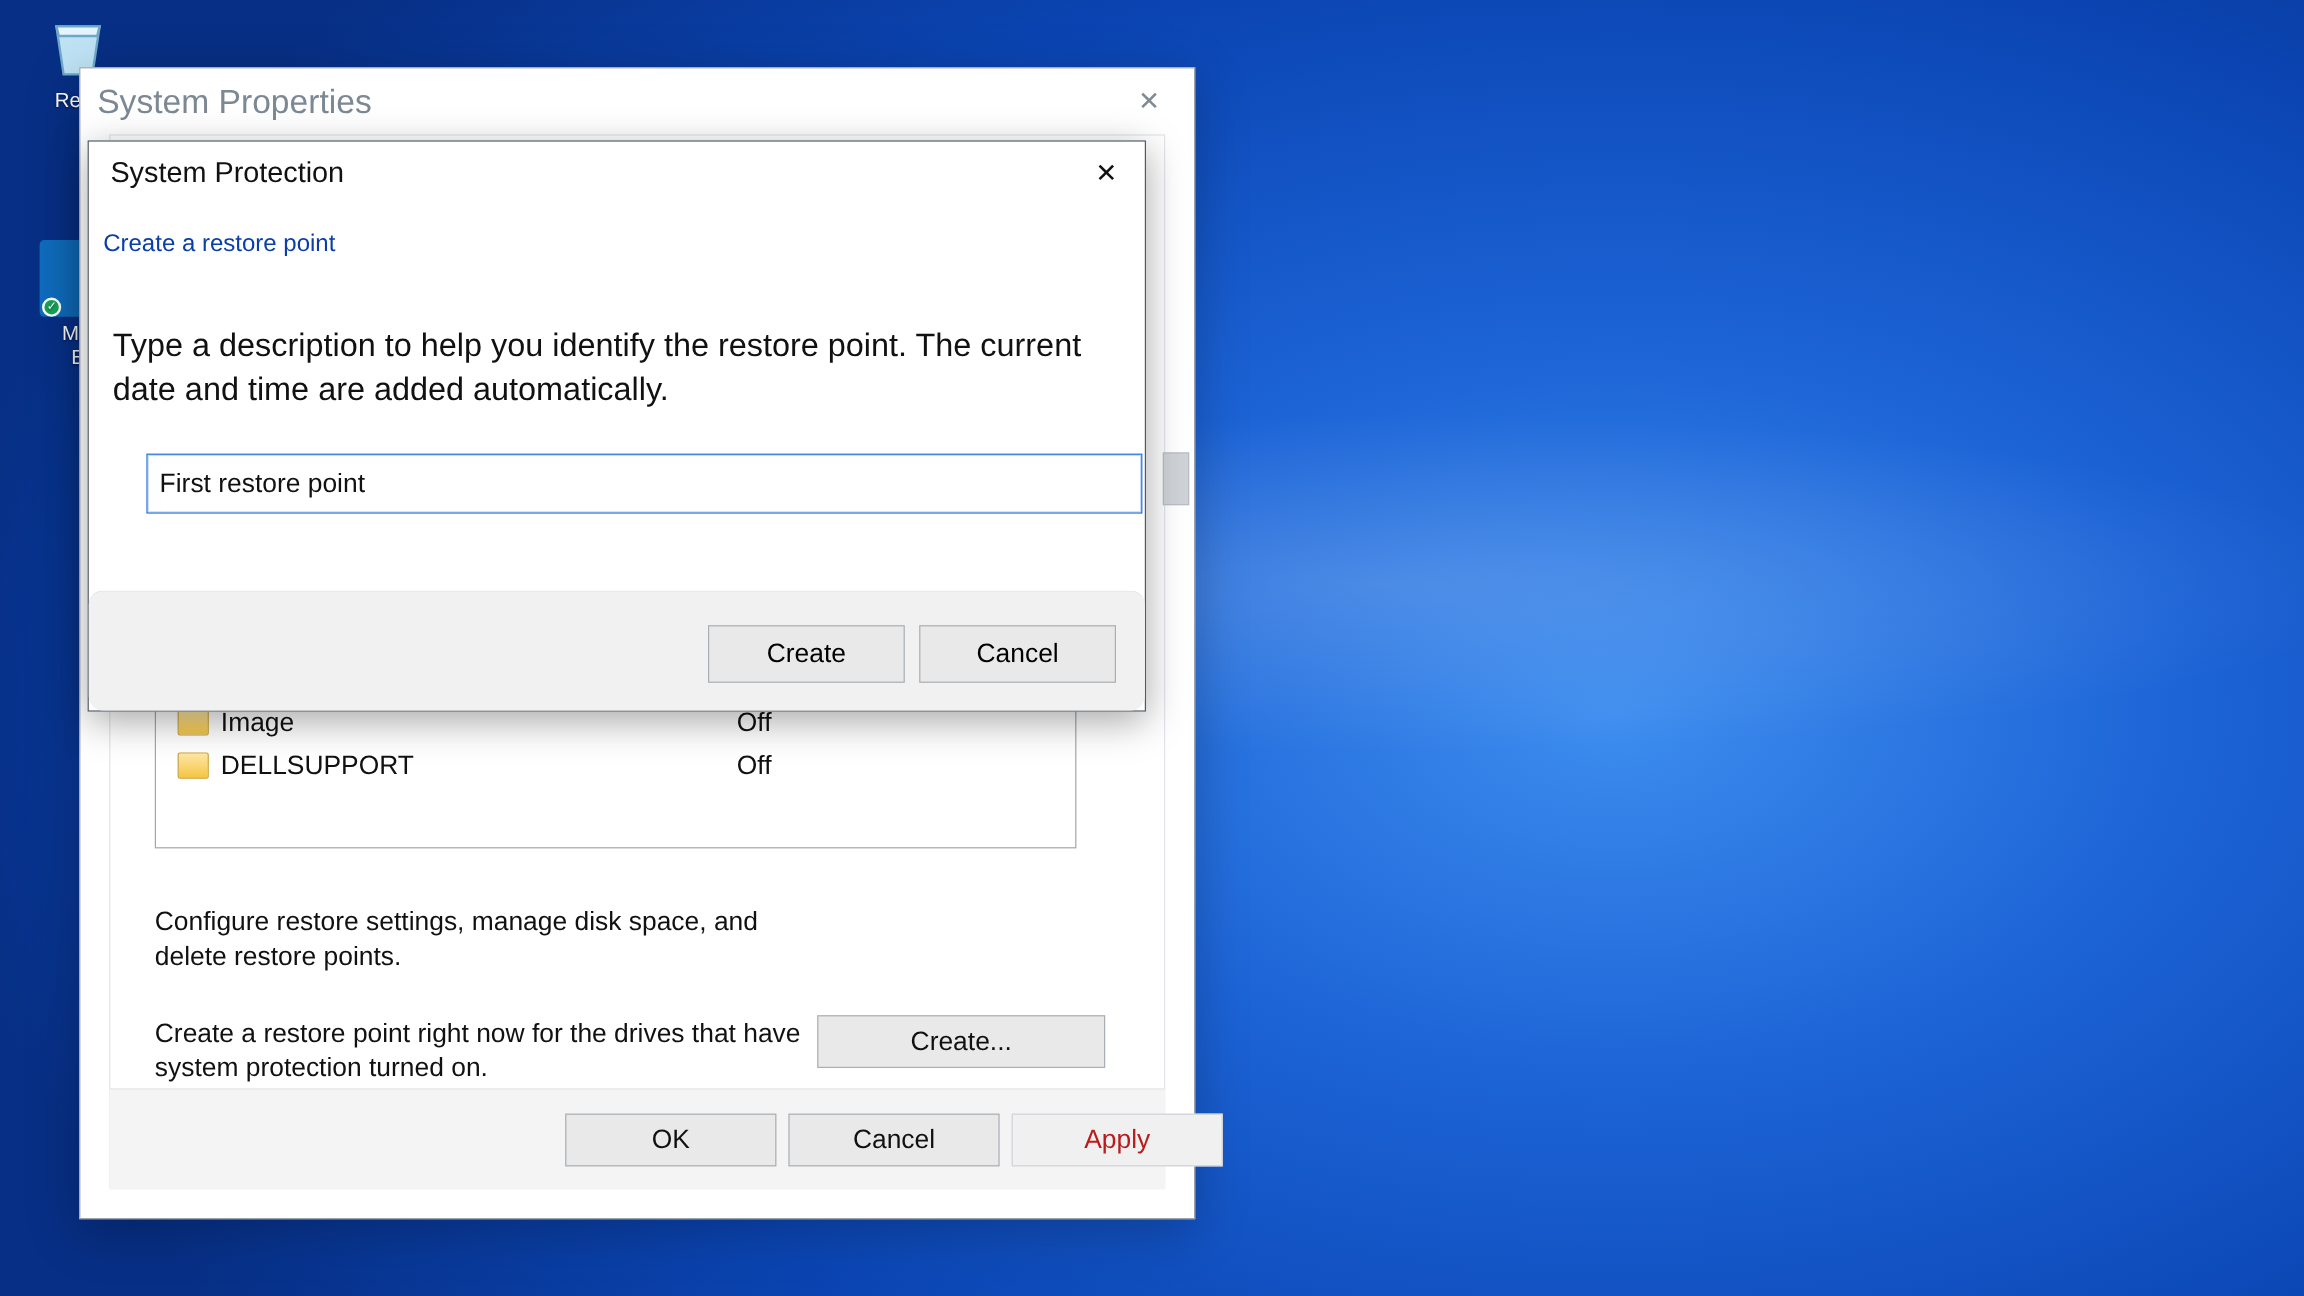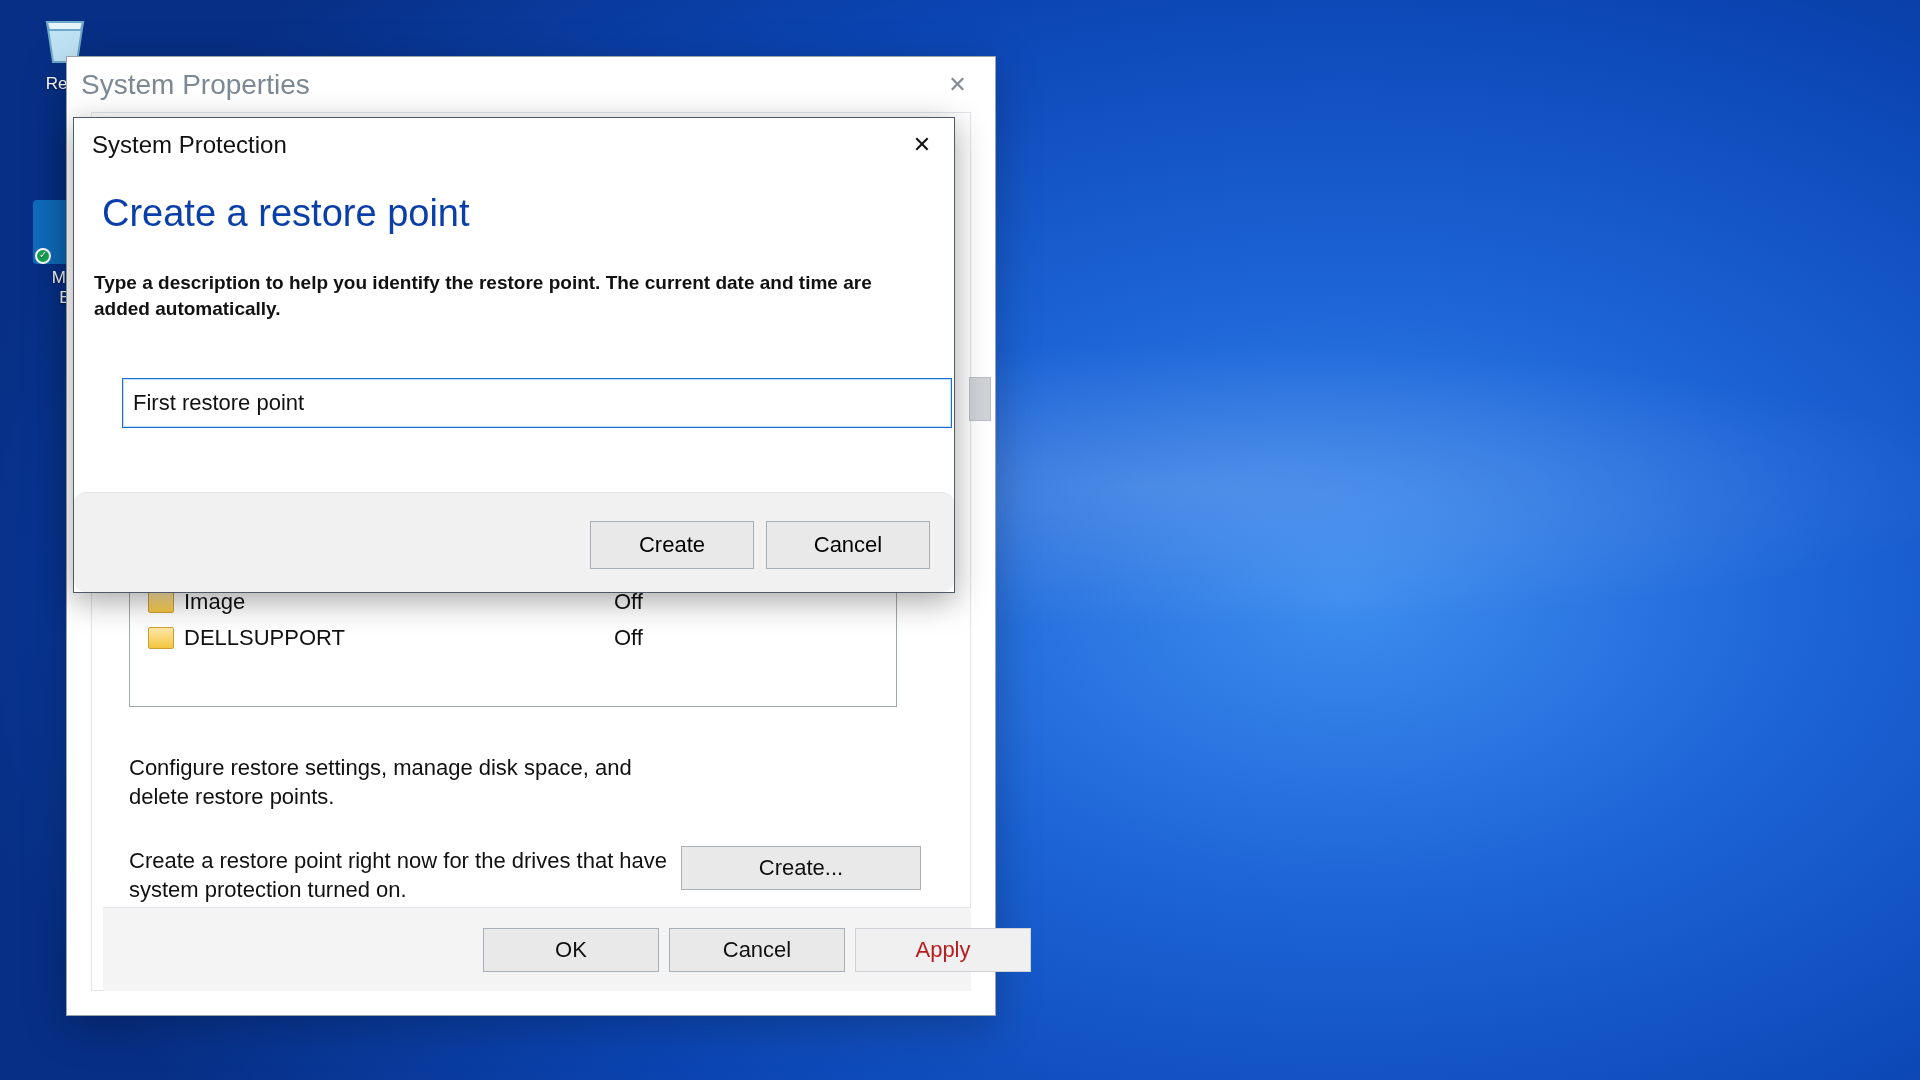--- a/index.html
+++ b/index.html
@@ -52,37 +52,37 @@
   .drive-row.first{ color:#404040;} 
 
   .para{ position:absolute; font-size:22px; color:#111; line-height:1.3;}
   #para-configure{ left:62px; top:697px; width:540px;}
   #para-create  { left:62px; top:790px; width:540px;}
 
   .btn-mid{ position:absolute; width:240px; height:44px; background:#e9e9e9; border:1px solid #a9afb6; font-size:22px; color:#111;}
   #btn-configure{ left:614px; top:695px;}
   #btn-create2  { left:614px; top:789px;}
 
-  .bottom-bar{ position:absolute; left:36px; right:24px; bottom:24px; height:84px; border-top:1px solid #e1e4e8; background:#f4f4f4;}
+  .bottom-bar{ position:absolute; left:24px; right:24px; bottom:24px; height:84px; border-top:1px solid #e1e4e8; background:#f4f4f4;}
   .btn-bottom{ position:absolute; top:20px; width:176px; height:44px; background:#e9e9e9; border:1px solid #a9afb6; font-size:22px; color:#111;}
   #btn-ok    { left:380px;}
   #btn-cancel2{ left:566px;}
   #btn-apply { left:752px; color:#b91c1c; border-color:#cfd3d8; background:#f0f0f0;text-align:center;}
 
   
   .modal{
     position:absolute; left:6px; top:60px; width:882px; height:476px;
     background:#fff; border:1px solid #4f5a66; box-shadow:0 8px 30px rgba(0,0,0,.35);
     z-index:5;
   }
   .modal .titlebar{ height:54px; display:flex; align-items:center; padding:0 12px 0 18px; font-size:24px; color:#111;justify-content:space-between;}
   .modal .titlebar .title{flex:1;}
   .modal .titlebar .close{ width:40px; text-align:center; font-size:22px; color:#111;}
-  .modal .heading{ position:absolute; left:28px; top:74px; font-size:38px; color:#0a3ea8;}
-  .modal .instr{ position:absolute; left:20px; right:28px; top:152px; font-size:19px; color:#111; line-height:1.35;font-weight:bold;}
+  .modal .heading{ position:absolute; left:12px; top:74px; font-size:20px; color:#0a3ea8;}
+  .modal .instr{ position:absolute; left:20px; right:28px; top:152px; font-size:27px; color:#111; line-height:1.35;}
   .modal input.restore{
     position:absolute; left:20px; top:260px; width:830px; height:50px;
     border:1px solid #1a6fd6; outline:none; font-size:22px; padding:0 10px; color:#111;
     box-shadow:0 0 0 1px rgba(26,111,214,.25) inset;
     margin-left:28px;
   }
   .modal .btnrow{ position:absolute; left:0; right:0; bottom:0; height:100px; background:#f1f1f1; border-top:1px solid #e1e4e8;border-radius:12px;}
   .modal .btnrow .mbtn{ position:absolute; top:28px; width:164px; height:48px; background:#e9e9e9; border:1px solid #a9afb6; font-size:22px;}
   #btn-create{ right:200px;}
   #btn-cancel{ right:24px;}

